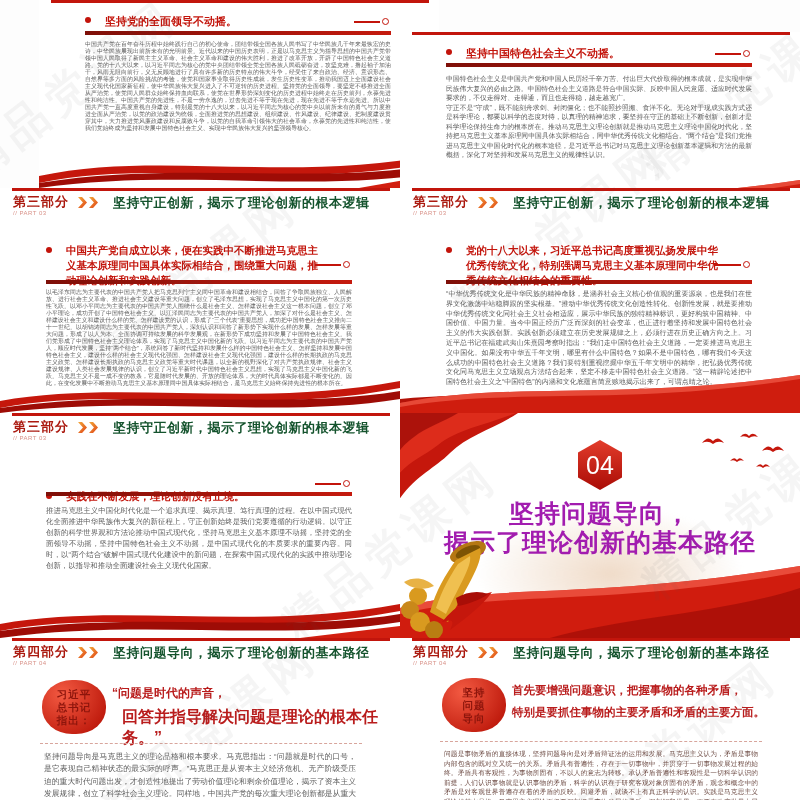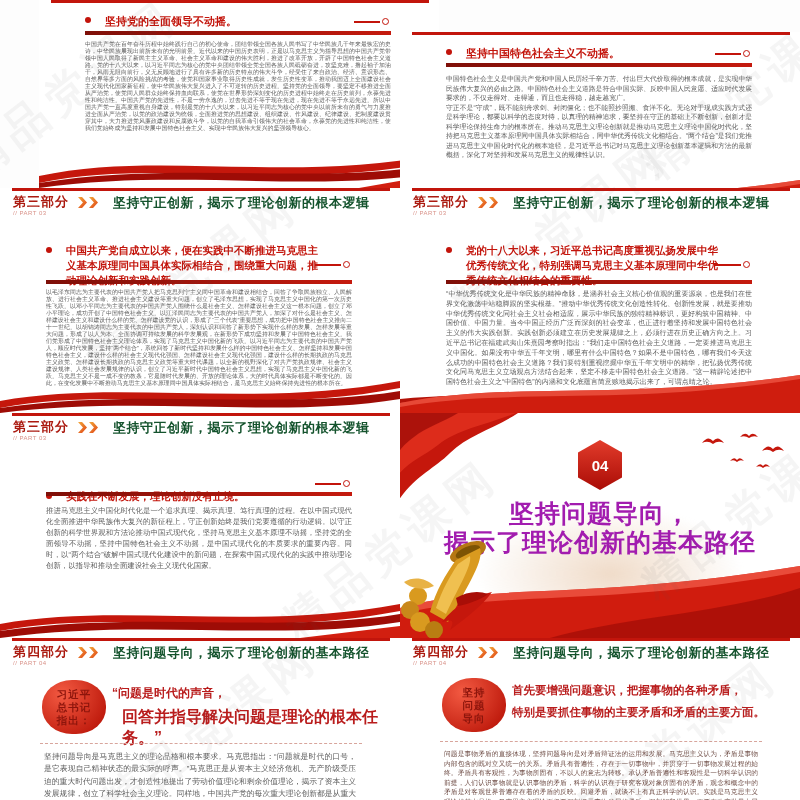--- a/index.html
+++ b/index.html
@@ -35,21 +35,21 @@
   .quote{position:absolute;font-weight:bold;color:#b91c1c;}
   .dashline{position:absolute;border-top:1px dashed #d8a59c;height:0;}
 
   .ribbon{position:absolute;left:0;right:0;bottom:0;width:100%;display:block;}
 
   
   .hex{position:absolute;left:178px;top:27px;width:44px;height:50px;
     background:linear-gradient(180deg,#e23c2b,#aa0c06);
     clip-path:polygon(50% 0,100% 25%,100% 75%,50% 100%,0 75%,0 25%);
     display:flex;align-items:center;justify-content:center;}
-  .hex span{color:#ffffff;font-size:15px;font-weight:bold;}
+  .hex span{color:#ffffff;font-size:25px;font-weight:normal;}
   .divtitle{position:absolute;left:0;width:100%;text-align:center;font-weight:bold;color:#a21caf;font-size:25px;letter-spacing:1px;}
   .wallglow{position:absolute;left:75px;top:92px;width:270px;height:125px;
     background:radial-gradient(ellipse at 50% 55%,rgba(230,196,165,.6),rgba(255,255,255,0) 70%);
     filter:blur(2px);}
 
   .wm-layer{position:absolute;inset:0;pointer-events:none;z-index:60;}
   .wm{position:absolute;font-size:44px;font-weight:bold;color:#555;opacity:.055;letter-spacing:8px;white-space:nowrap;transform:rotate(-38deg);}
 </style>
 </head>
 <body>

